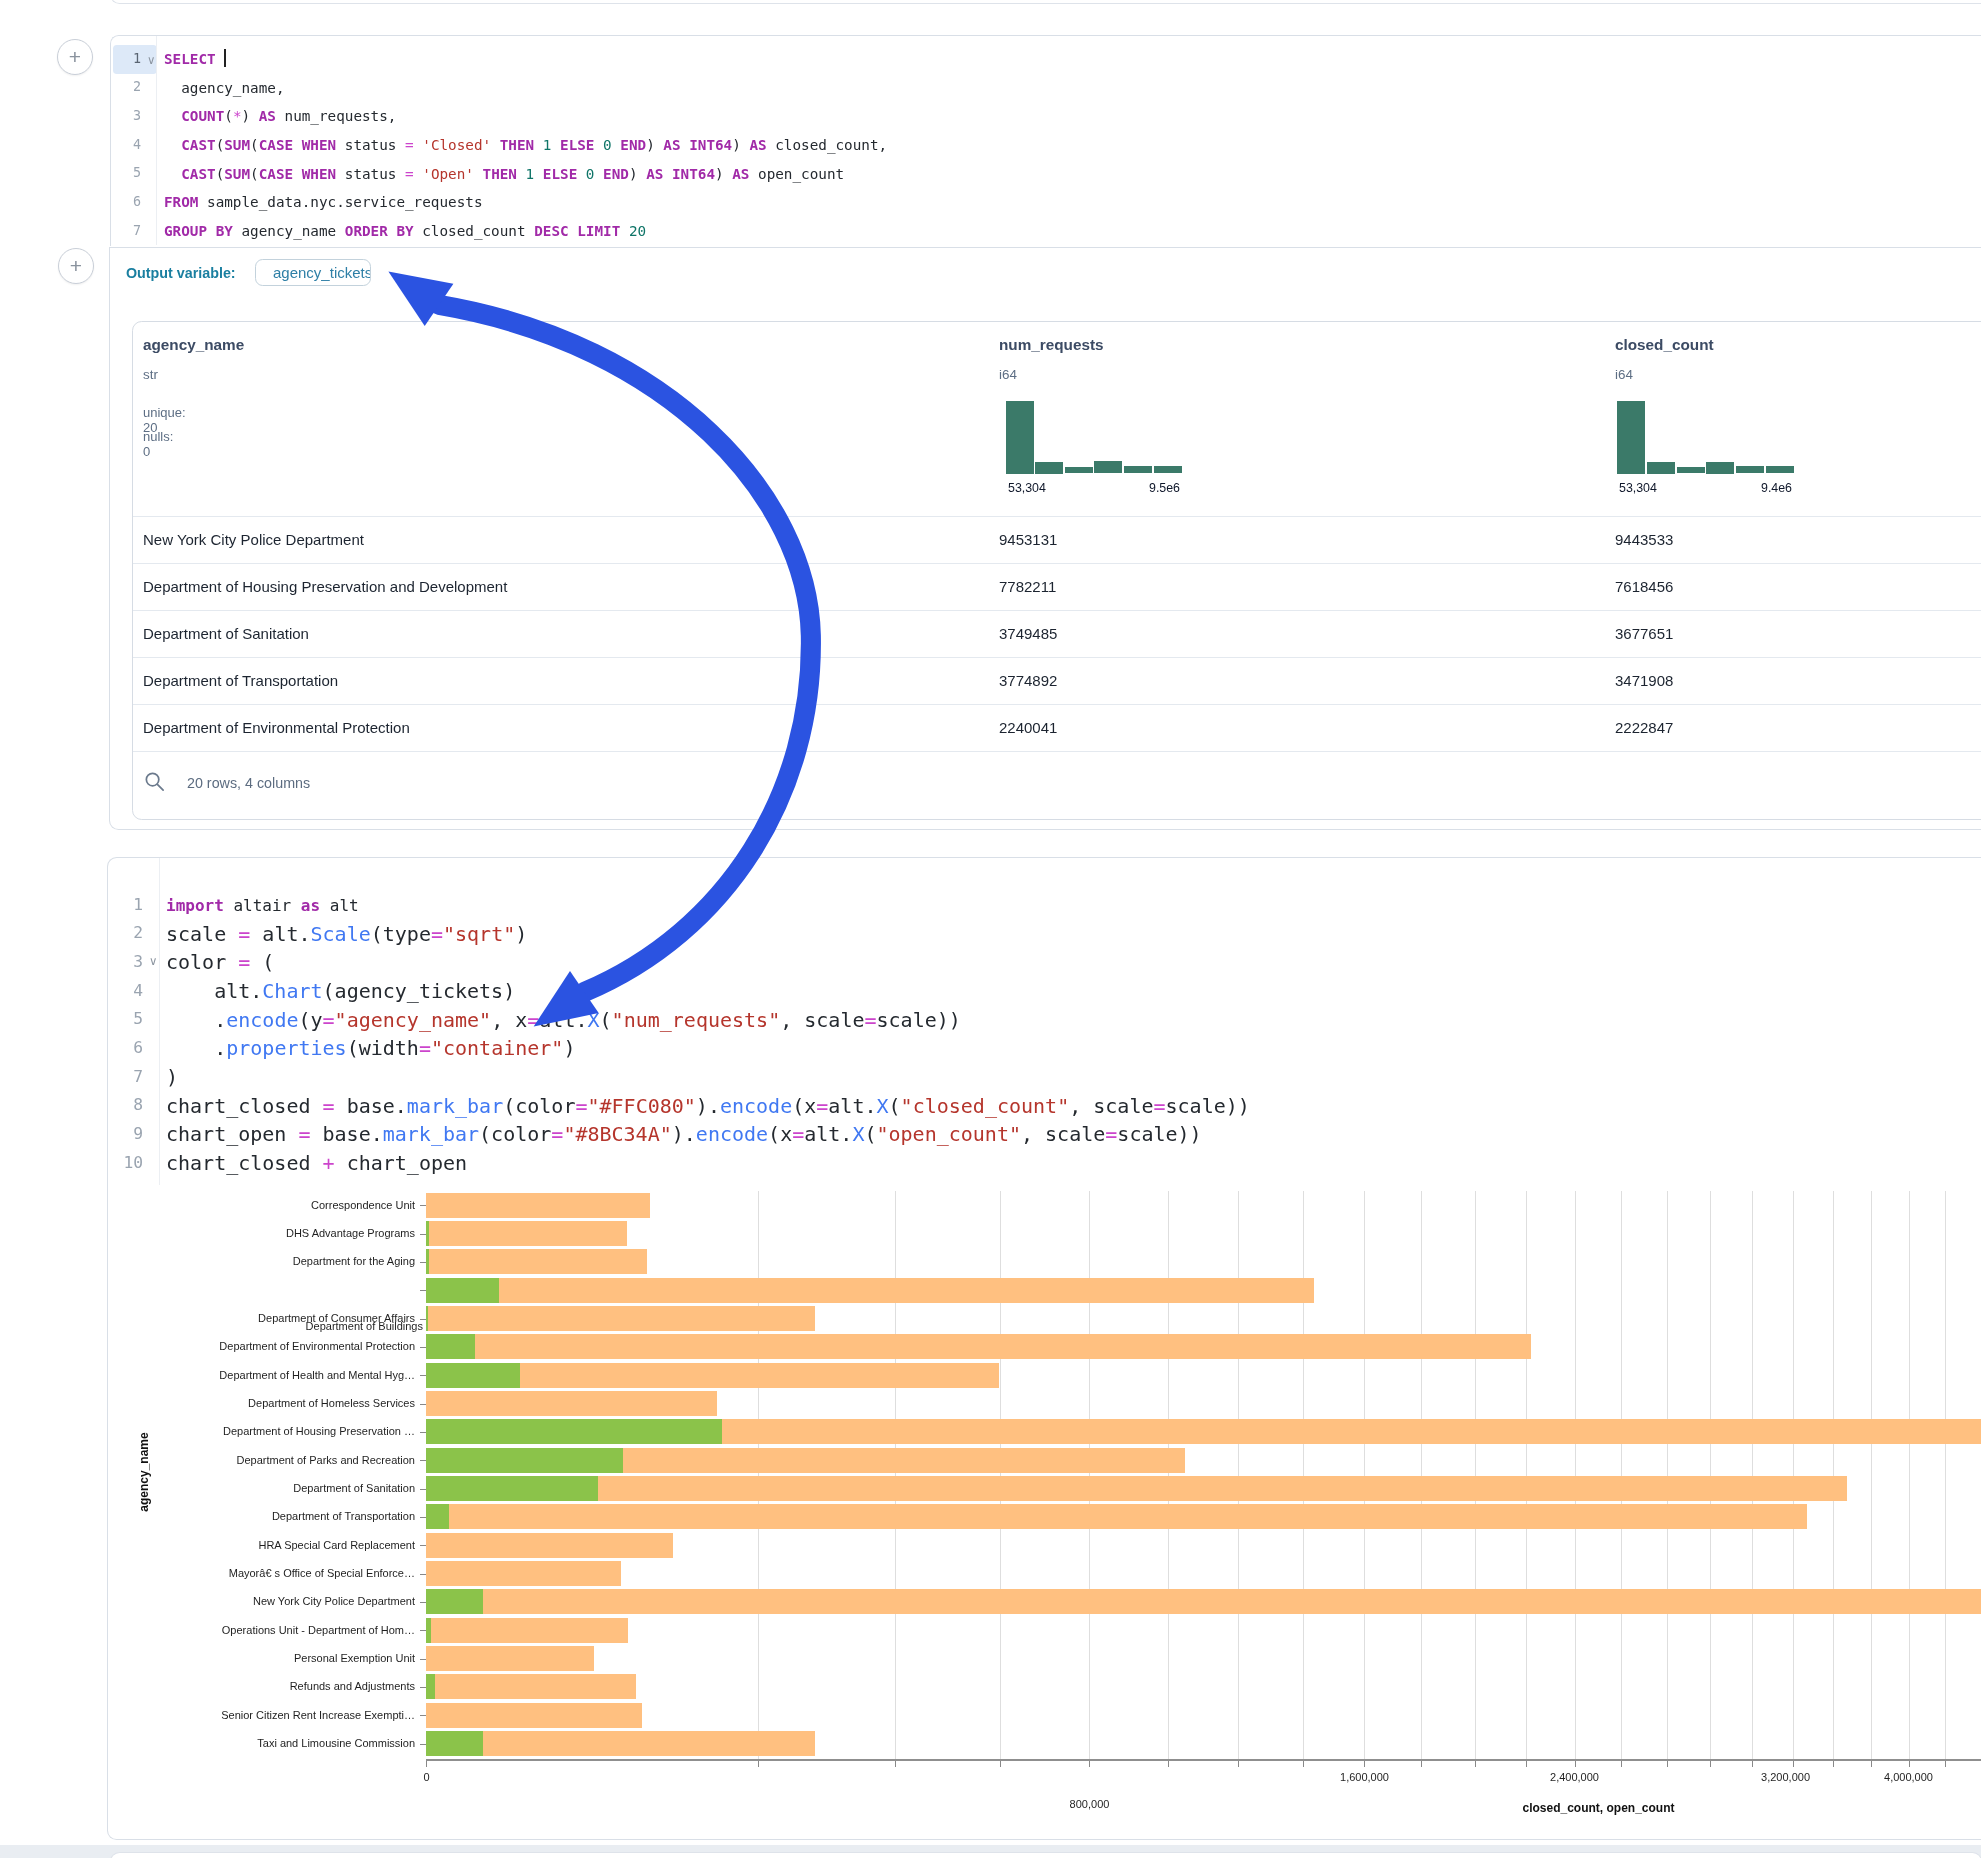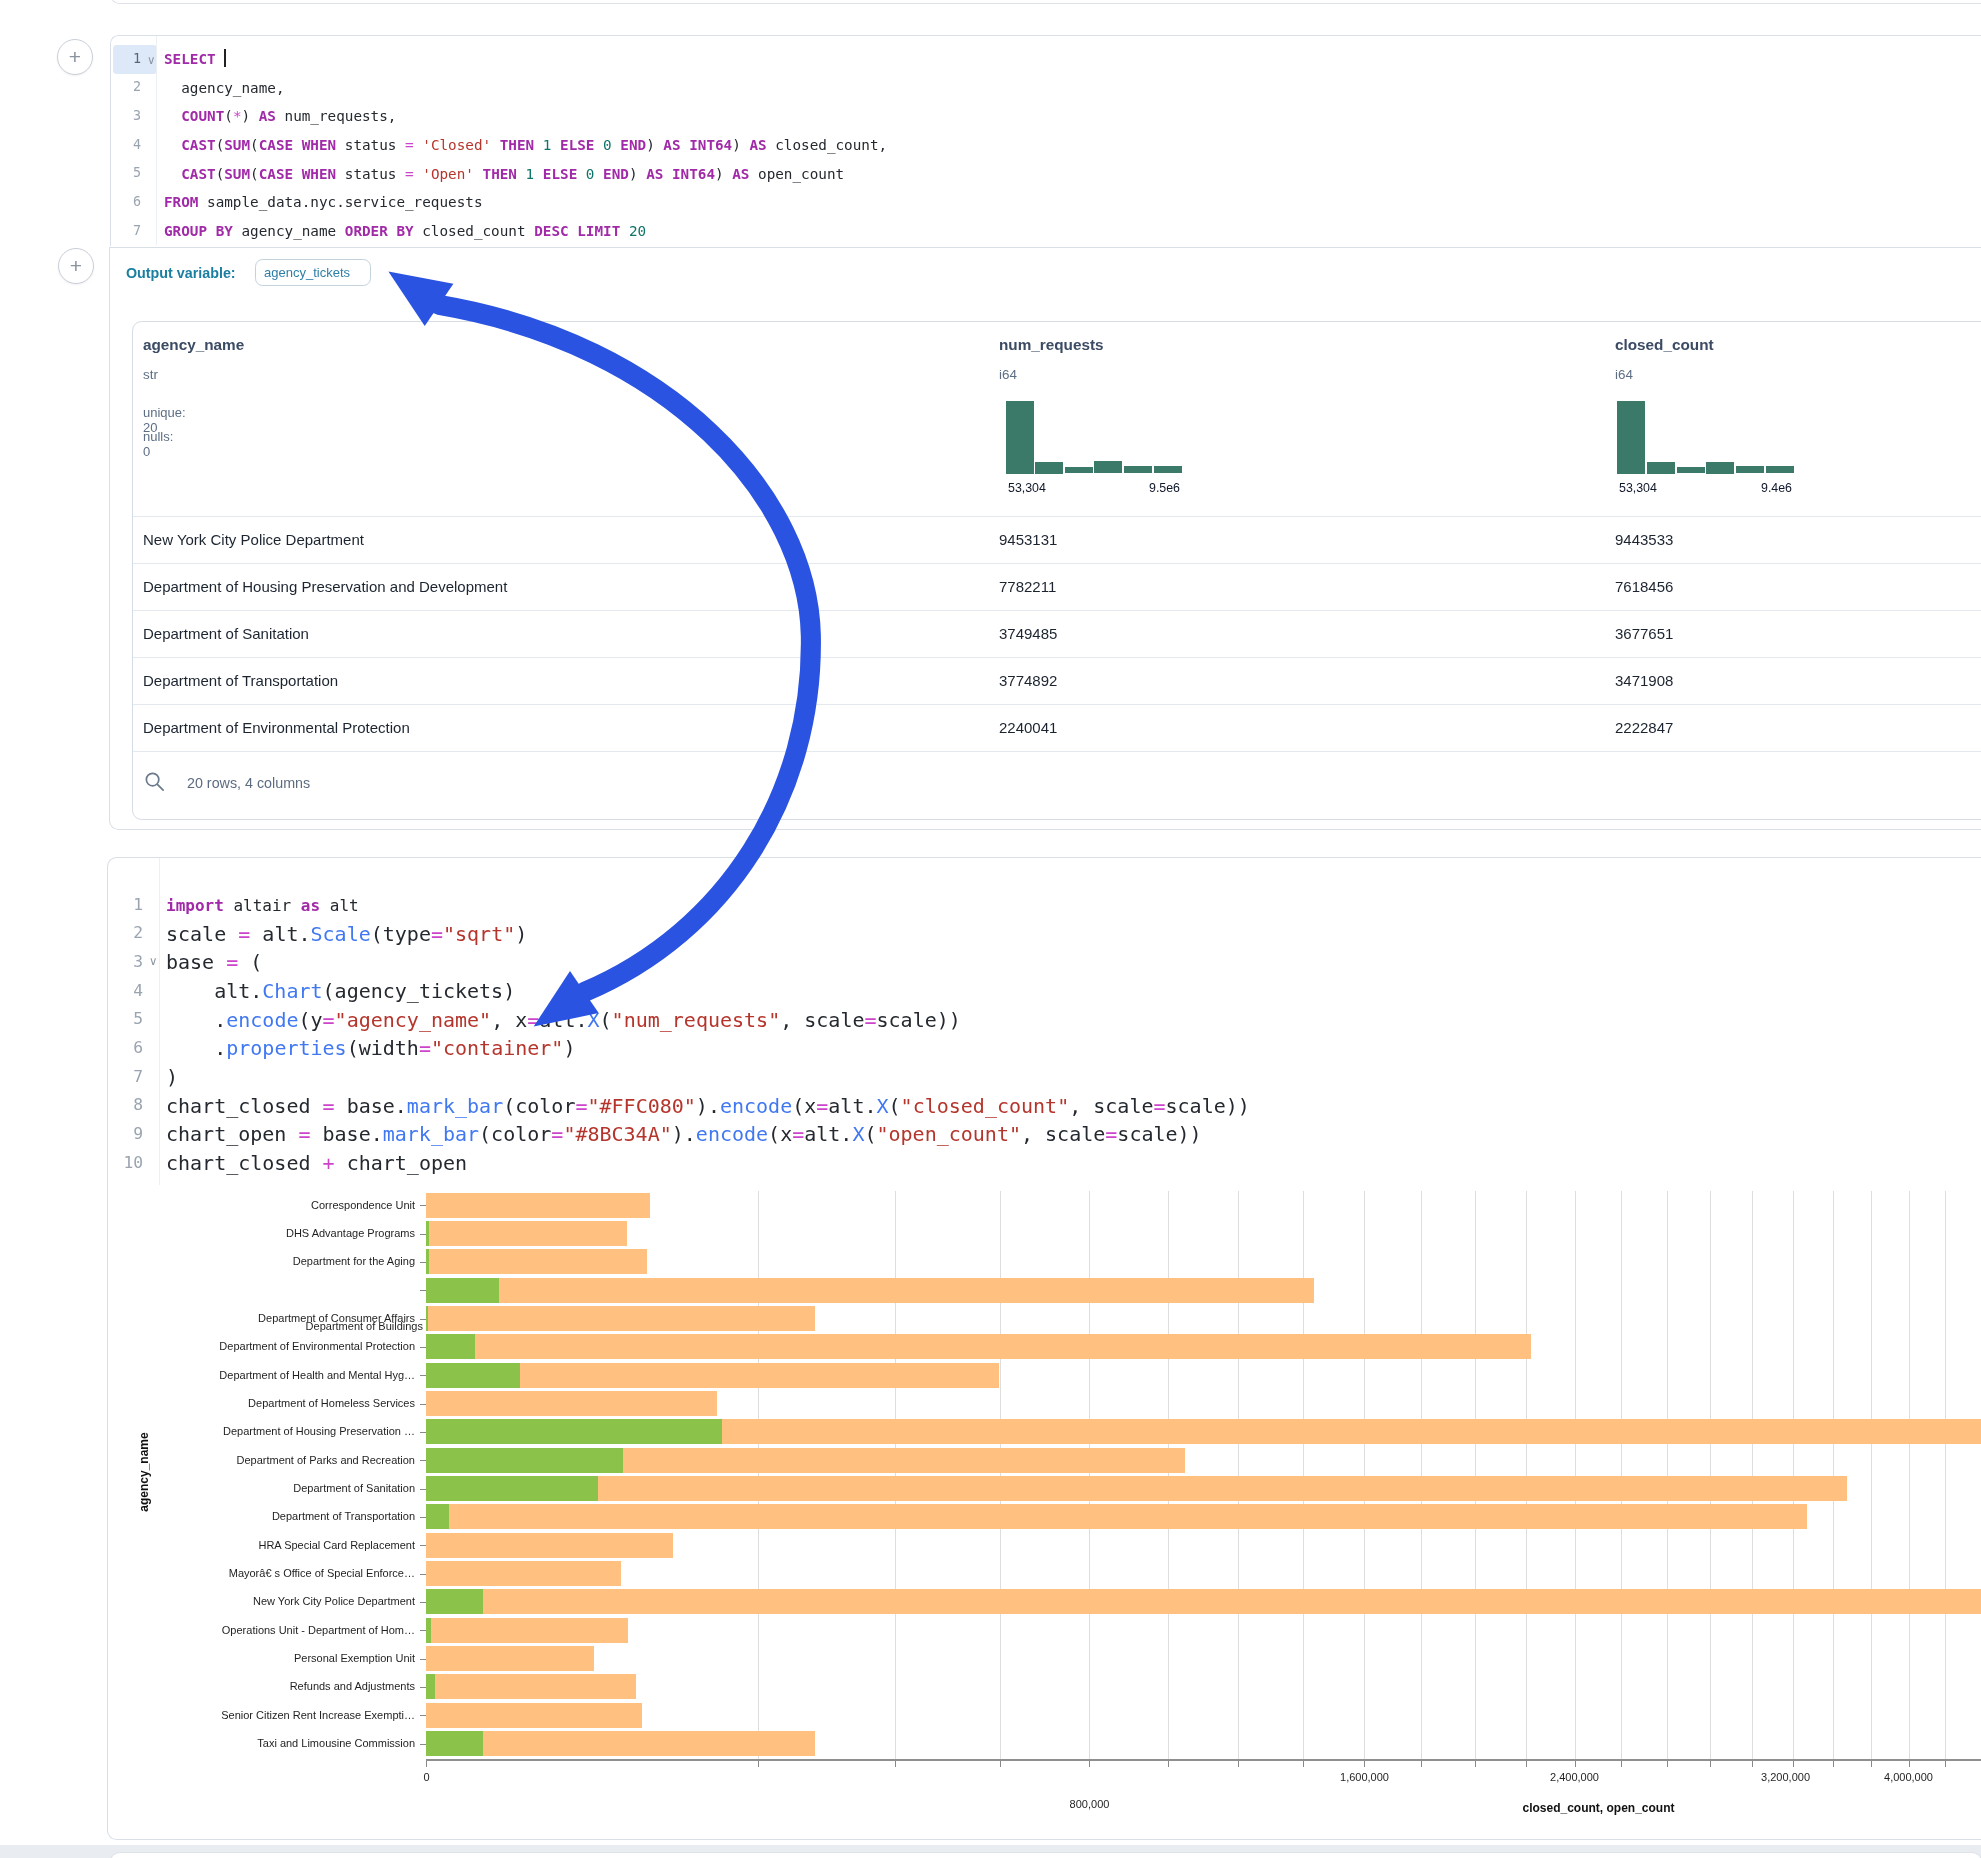--- a/index.html
+++ b/index.html
@@ -24,21 +24,21 @@
   .tk-k { color:var(--kw); font-weight:bold; }
   .tk-s { color:var(--str); }
   .tk-n { color:var(--num); }
   .tk-f { color:var(--fn); }
   .tk-o { color:var(--op); }
   .caret { display:inline-block; width:1.9px; height:1.25em; background:#222; vertical-align:text-bottom; }
   .gutter-divider { position:absolute; width:1px; background:#ECEFF3; }
   
   .outvar-label { position:absolute; font-weight:bold; font-size:14.3px; color:var(--outlbl); }
   .outvar-pill { position:absolute; border:1px solid #C3D2DC; border-radius:7.6px; background:#fff;
-    overflow:hidden; white-space:nowrap; font-size:13px; color:#2E7FA6; line-height:25px; padding-left:8px; cursor:text; }
+    overflow:hidden; white-space:nowrap; font-size:15px; color:#2E7FA6; line-height:25px; padding-left:17px; cursor:text; }
   
   .table-card { position:absolute; background:#fff; border:1px solid #D6DCE4; border-radius:9.6px; }
   .col-name { position:absolute; font-weight:bold; font-size:15.3px; color:#3C4B64; }
   .col-type { position:absolute; font-size:13.4px; color:#5D6E84; }
   .col-stat { position:absolute; font-size:13px; color:#5D6E84; }
   .hist-bar { position:absolute; background:var(--hist); }
   .hist-label { position:absolute; font-size:12.4px; color:#0f172a; }
   .row-sep { position:absolute; height:1px; background:#E4E9EF; }
   .cell-text { position:absolute; font-size:15px; color:#1C2430; white-space:nowrap; }
   .table-footer-text { position:absolute; font-size:14.3px; color:#5C6C80; }
@@ -148,21 +148,21 @@
   <div class="table-footer-text" style="left:187px; top:775px;">20 rows, 4 columns</div>
 
   <div class="panel" style="left:107px; top:857px; width:2007px; height:983px; border-radius:9.6px 0 0 9.6px; border-right:none;"></div>
   <div id="py-code" style="position: absolute;">
       <div class="gutter-num" style="left: 86px; top: 895px; width: 57px; font-size: 16.3px; font-family: &quot;DejaVu Sans Mono&quot;, monospace; color: rgb(154, 164, 176);">1</div>
       <div class="code-line" style="left: 166px; top: 891px; line-height: 29px; font-size: 16px;"><span class="tk-k">import</span><span> altair </span><span class="tk-k">as</span><span> alt</span></div>
       <div class="gutter-num" style="left: 86px; top: 923px; width: 57px; font-size: 16.3px; font-family: &quot;DejaVu Sans Mono&quot;, monospace; color: rgb(154, 164, 176);">2</div>
       <div class="code-line" style="left: 166px; top: 920px; line-height: 29px; font-size: 20px;"><span>scale </span><span class="tk-o">=</span><span> alt.</span><span class="tk-f">Scale</span><span>(type</span><span class="tk-o">=</span><span class="tk-s">"sqrt"</span><span>)</span></div>
       <div class="gutter-num" style="left: 86px; top: 952px; width: 57px; font-size: 16.3px; font-family: &quot;DejaVu Sans Mono&quot;, monospace; color: rgb(154, 164, 176);">3</div>
       <div class="fold-chevron" style="left: 149px; top: 954px;">∨</div>
-      <div class="code-line" style="left: 166px; top: 948px; line-height: 29px; font-size: 20px;"><span>base </span><span class="tk-o">=</span><span> (</span></div>
+      <div class="code-line" style="left: 166px; top: 948px; line-height: 29px; font-size: 20px;"><span>color </span><span class="tk-o">=</span><span> (</span></div>
       <div class="gutter-num" style="left: 86px; top: 981px; width: 57px; font-size: 16.3px; font-family: &quot;DejaVu Sans Mono&quot;, monospace; color: rgb(154, 164, 176);">4</div>
       <div class="code-line" style="left: 166px; top: 977px; line-height: 29px; font-size: 20px;"><span>    alt.</span><span class="tk-f">Chart</span><span>(agency_tickets)</span></div>
       <div class="gutter-num" style="left: 86px; top: 1009px; width: 57px; font-size: 16.3px; font-family: &quot;DejaVu Sans Mono&quot;, monospace; color: rgb(154, 164, 176);">5</div>
       <div class="code-line" style="left: 166px; top: 1006px; line-height: 29px; font-size: 20px;"><span>    .</span><span class="tk-f">encode</span><span>(y</span><span class="tk-o">=</span><span class="tk-s">"agency_name"</span><span>, x</span><span class="tk-o">=</span><span>alt.</span><span class="tk-f">X</span><span>(</span><span class="tk-s">"num_requests"</span><span>, scale</span><span class="tk-o">=</span><span>scale))</span></div>
       <div class="gutter-num" style="left: 86px; top: 1038px; width: 57px; font-size: 16.3px; font-family: &quot;DejaVu Sans Mono&quot;, monospace; color: rgb(154, 164, 176);">6</div>
       <div class="code-line" style="left: 166px; top: 1034px; line-height: 29px; font-size: 20px;"><span>    .</span><span class="tk-f">properties</span><span>(width</span><span class="tk-o">=</span><span class="tk-s">"container"</span><span>)</span></div>
       <div class="gutter-num" style="left: 86px; top: 1067px; width: 57px; font-size: 16.3px; font-family: &quot;DejaVu Sans Mono&quot;, monospace; color: rgb(154, 164, 176);">7</div>
       <div class="code-line" style="left: 166px; top: 1063px; line-height: 29px; font-size: 20px;"><span>)</span></div>
       <div class="gutter-num" style="left: 86px; top: 1095px; width: 57px; font-size: 16.3px; font-family: &quot;DejaVu Sans Mono&quot;, monospace; color: rgb(154, 164, 176);">8</div>
       <div class="code-line" style="left: 166px; top: 1092px; line-height: 29px; font-size: 20px;"><span>chart_closed </span><span class="tk-o">=</span><span> base.</span><span class="tk-f">mark_bar</span><span>(color</span><span class="tk-o">=</span><span class="tk-s">"#FFC080"</span><span>).</span><span class="tk-f">encode</span><span>(x</span><span class="tk-o">=</span><span>alt.</span><span class="tk-f">X</span><span>(</span><span class="tk-s">"closed_count"</span><span>, scale</span><span class="tk-o">=</span><span>scale))</span></div>

